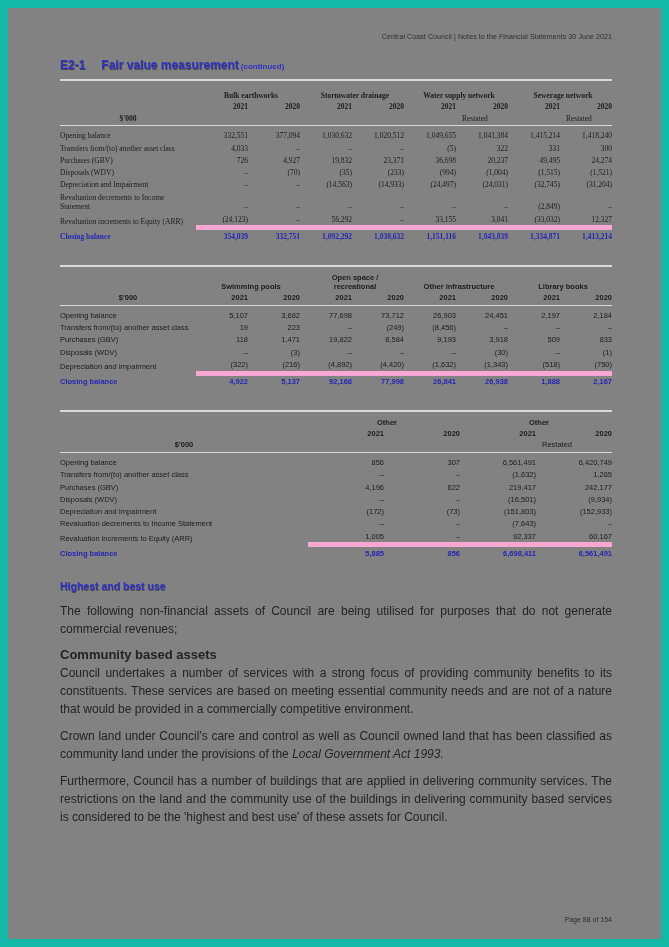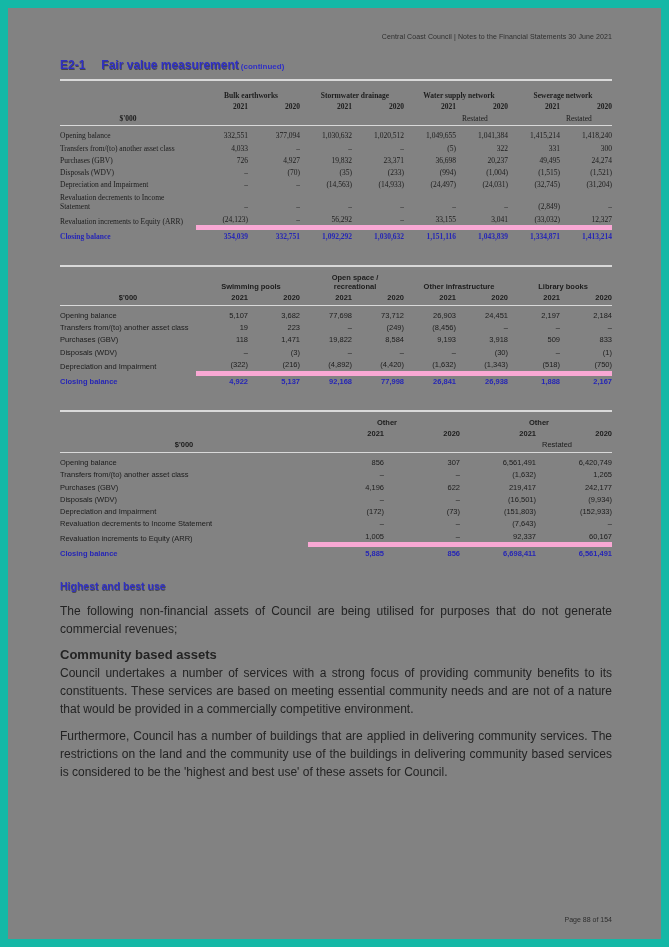--- a/index.html
+++ b/index.html
@@ -432,19 +432,20 @@
               </tr>
             </tbody>
           </table>
       </div>
 
       <div class="section">
         <div class="sec-heading">Highest and best use</div>
         <p class="para">The following non-financial assets of Council are being utilised for purposes that do not generate commercial revenues;</p>
         <p class="sub-heading">Community based assets</p>
         <p class="para">Council undertakes a number of services with a strong focus of providing community benefits to its constituents. These services are based on meeting essential community needs and are not of a nature that would be provided in a commercially competitive environment.</p>
+        <p class="para"><span>Crown land under Council's care and control as well as Council owned land that has been classified as community land under the provisions of the</span> <em>Local Government Act 1993.</em></p>
         <p class="para">Furthermore, Council has a number of buildings that are applied in delivering community services. The restrictions on the land and the community use of the buildings in delivering community based services is considered to be the 'highest and best use' of these assets for Council.</p>
       </div>
 
     </div>
     <div class="footer">Page 88 of 154</div>
   </div>
 </div>
 
 </body></html>

